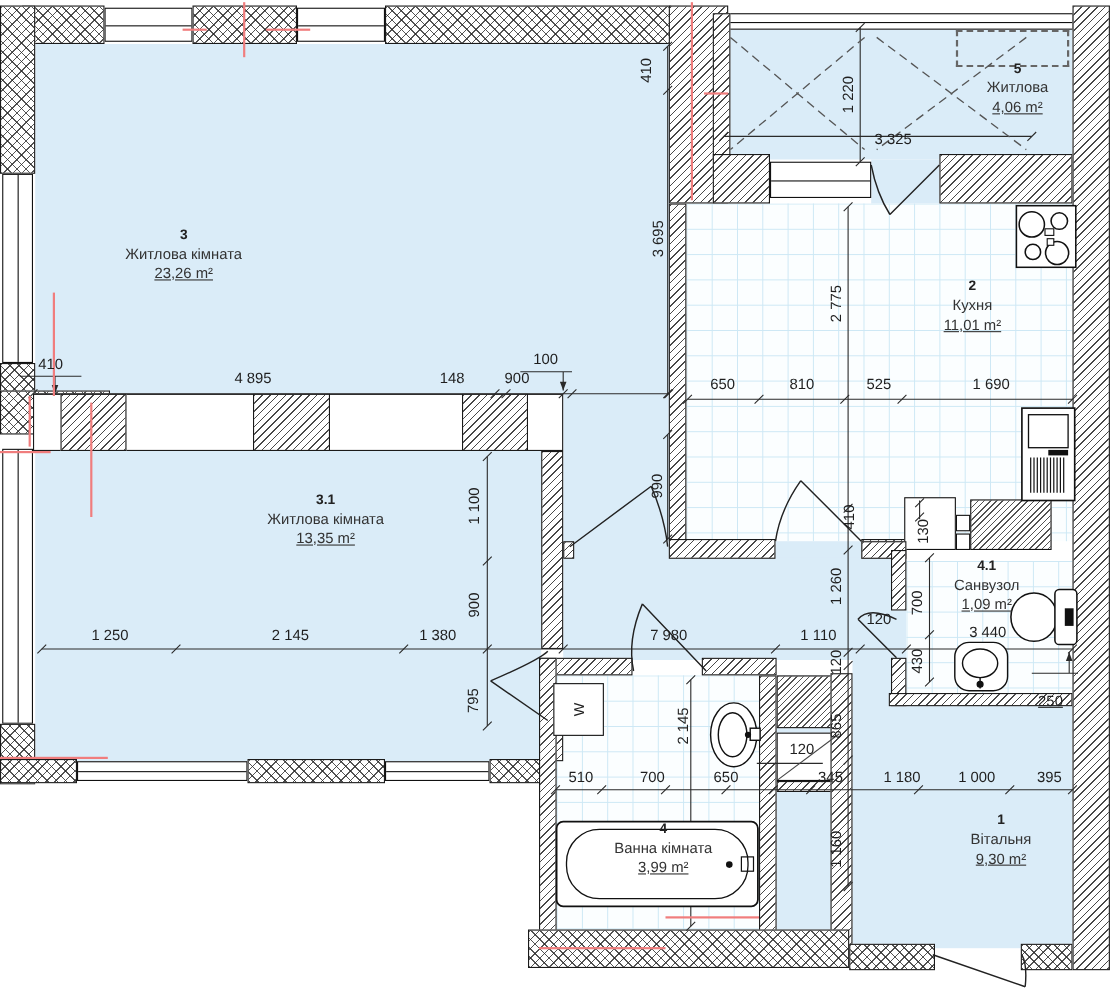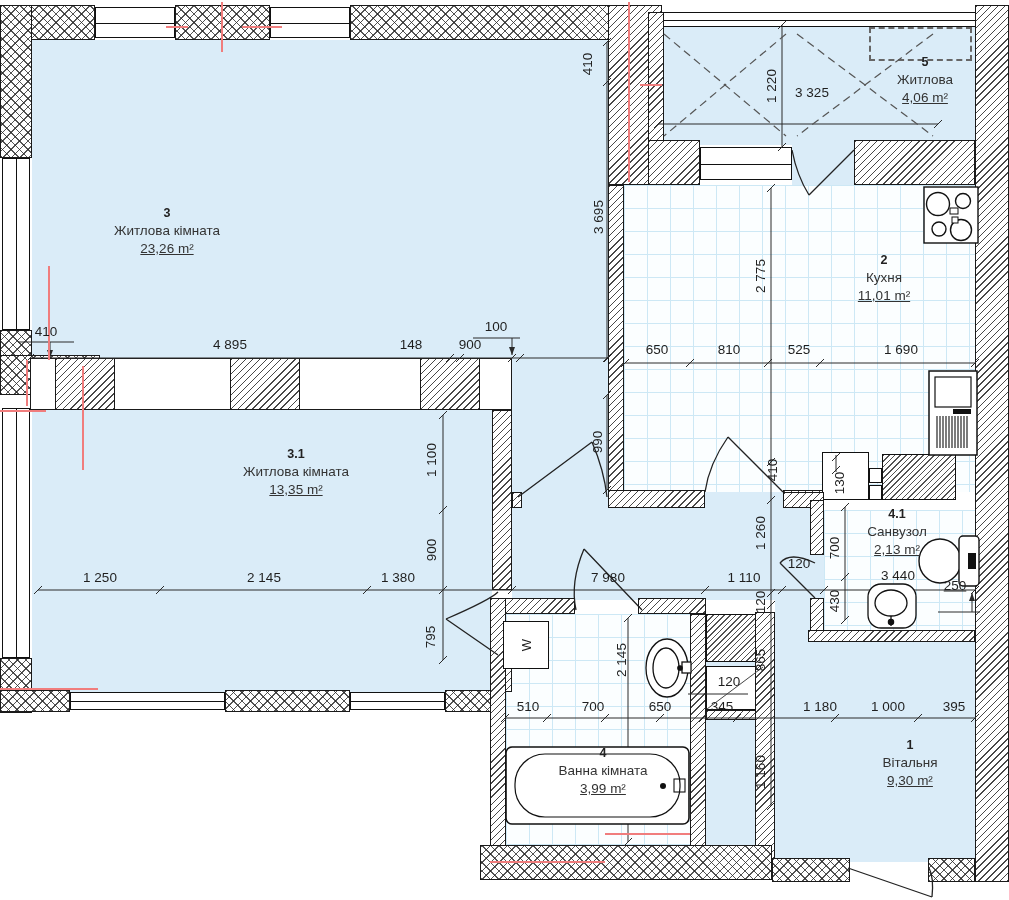--- a/index.html
+++ b/index.html
@@ -223,33 +223,33 @@
 
   <div class="dh" style="left:46px;top:331px">410</div>
   <div class="dh" style="left:230px;top:344px">4 895</div>
   <div class="dh" style="left:411px;top:344px">148</div>
   <div class="dh" style="left:470px;top:344px">900</div>
   <div class="dh" style="left:496px;top:326px">100</div>
   <div class="dh" style="left:657px;top:349px">650</div>
   <div class="dh" style="left:729px;top:349px">810</div>
   <div class="dh" style="left:799px;top:349px">525</div>
   <div class="dh" style="left:901px;top:349px">1 690</div>
-  <div class="dh" style="left:812px;top:92px">3 325</div>
+  <div class="dh" style="left:812px;top:126px">3 325</div>
   <div class="dh" style="left:100px;top:577px">1 250</div>
   <div class="dh" style="left:264px;top:577px">2 145</div>
   <div class="dh" style="left:398px;top:577px">1 380</div>
   <div class="dh" style="left:608px;top:577px">7 980</div>
   <div class="dh" style="left:744px;top:577px">1 110</div>
   <div class="dh" style="left:799px;top:563px">120</div>
   <div class="dh" style="left:898px;top:575px">3 440</div>
-  <div class="dh ul" style="left:955px;top:585px">250</div>
+  <div class="dh ul" style="left:955px;top:637px">250</div>
   <div class="dh" style="left:528px;top:706px">510</div>
   <div class="dh" style="left:593px;top:706px">700</div>
   <div class="dh" style="left:660px;top:706px">650</div>
-  <div class="dh" style="left:722px;top:706px">345</div>
+  <div class="dh" style="left:755px;top:706px">345</div>
   <div class="dh" style="left:820px;top:706px">1 180</div>
   <div class="dh" style="left:888px;top:706px">1 000</div>
   <div class="dh" style="left:954px;top:706px">395</div>
   <div class="dh" style="left:729px;top:681px">120</div>
 
   <div class="dv" style="left:587px;top:64px">410</div>
   <div class="dv" style="left:598px;top:217px">3 695</div>
   <div class="dv" style="left:771px;top:86px">1 220</div>
   <div class="dv" style="left:760px;top:276px">2 775</div>
   <div class="dv" style="left:772px;top:470px">410</div>
@@ -282,21 +282,21 @@
     <div class="a">11,01 m²</div>
   </div>
   <div class="rlbl" style="left:925px;top:54px">
     <div class="n">5</div>
     <div>Житлова</div>
     <div class="a">4,06 m²</div>
   </div>
   <div class="rlbl" style="left:897px;top:506px">
     <div class="n">4.1</div>
     <div>Санвузол</div>
-    <div class="a">2,13 m²</div>
+    <div class="a">1,09 m²</div>
   </div>
   <div class="rlbl" style="left:603px;top:745px">
     <div class="n">4</div>
     <div>Ванна кімната</div>
     <div class="a">3,99 m²</div>
   </div>
   <div class="rlbl" style="left:910px;top:737px">
     <div class="n">1</div>
     <div>Вітальня</div>
     <div class="a">9,30 m²</div>

